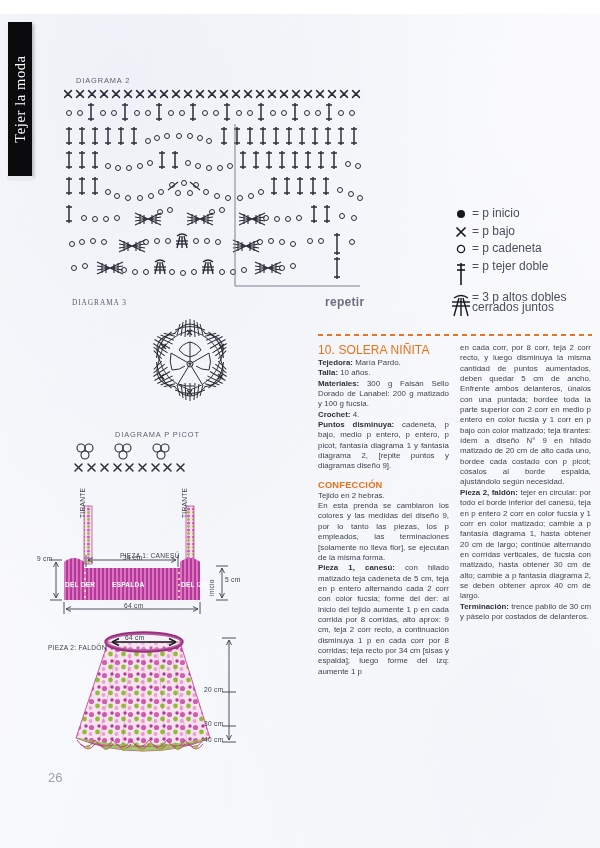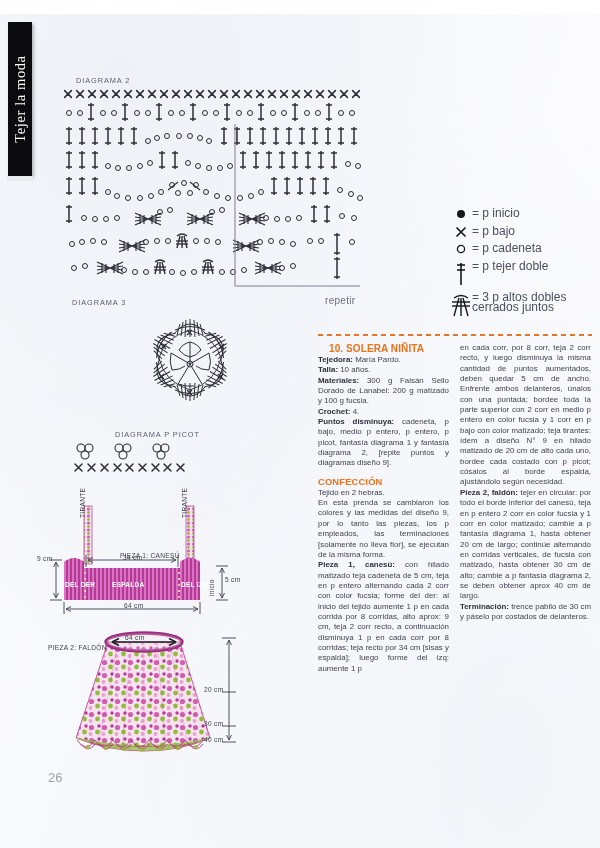--- a/index.html
+++ b/index.html
@@ -43,40 +43,40 @@
     color:#fff;font-family:"Liberation Serif", serif;
     font-size:14.5px;letter-spacing:.6px;
   }
   
   .diaglabel{
     position:absolute;
     font-size:7.4px;letter-spacing:.9px;color:#5b6070;
     font-family:"Liberation Sans", sans-serif;
   }
   .repetir{
-    position:absolute;font-size:10px;color:#6a6f7e;letter-spacing:.3px;
+    position:absolute;font-size:12px;color:#6a6f7e;letter-spacing:.3px;font-weight:bold;
   }
   
   .svgwrap{position:absolute;}
   
   .legend{position:absolute;left:450px;top:208px;width:146px;}
   .legend-row{display:flex;align-items:flex-start;margin-bottom:5.5px;}
   .legend-sym{width:22px;flex:0 0 22px;display:flex;justify-content:center;align-items:center;}
   .legend-txt{font-size:12px;color:#4a4f5c;line-height:9.5px;padding-top:1px;}
   
   .article{position:absolute;left:318px;top:334px;width:274px;}
   .dashline{
     width:274px;height:2px;
     background:repeating-linear-gradient(to right,#e87425 0 5px,transparent 5px 9px);
     margin-bottom:7px;
   }
   .cols{display:flex;gap:11px;}
   .col{width:131px;}
   h1.title{
-    margin:0 0 1px 11px;font-size:10px;color:#e8711a;font-weight:bold;
+    margin:0 0 1px 0;font-size:12px;color:#e8711a;font-weight:normal;
     letter-spacing:.1px;
   }
   h2.sub{
     margin:8px 0 1px 0;font-size:9.3px;color:#e8711a;font-weight:bold;letter-spacing:.2px;
   }
   p.body{
     margin:0;font-size:7.9px;line-height:10.35px;color:#3f444f;
     text-align:justify;
   }
   p.body b{color:#2e323b;}
@@ -407,21 +407,21 @@
           <path d="M4,24 L9,6 M11,24 L11,6 M18,24 L13,6" stroke="#16181d" stroke-width="1.4" fill="none"></path>
           <path d="M4,6 Q11,1 18,6" stroke="#16181d" stroke-width="1.4" fill="none"></path>
           <path d="M2,10 L20,10" stroke="#16181d" stroke-width="1.4"></path>
           <path d="M2,14 L20,14" stroke="#16181d" stroke-width="1.4"></path>
         </svg>
       </div>
       <div class="legend-txt">= 3 p altos dobles cerrados juntos</div>
     </div>
   </div>
 
-  <div class="diaglabel" style="left:72px;top:298px;">DIAGRAMA 3</div>
+  <div class="diaglabel" style="left:72px;top:298px;font-family:Liberation Serif, serif;">DIAGRAMA 3</div>
   <div class="svgwrap" style="left:120px;top:296px;">
     <svg width="140" height="130" viewBox="0 0 140 130" xmlns="http://www.w3.org/2000/svg">
       <g stroke="#2b2e36" fill="none" stroke-width="1">
 
         <g>
           <path d="M70,68 L70,46 M70,68 L51,57 M70,68 L58,88 M70,68 L82,88 M70,68 L89,57"></path>
           <path d="M70,46 Q62,48 59,54 Q64,60 70,61 Q76,60 81,54 Q78,48 70,46"></path>
           <path d="M51,57 Q49,66 52,74 Q60,74 65,70"></path>
           <path d="M58,88 Q66,91 74,90"></path>
           <path d="M89,57 Q92,66 89,74 Q81,74 76,70"></path>

